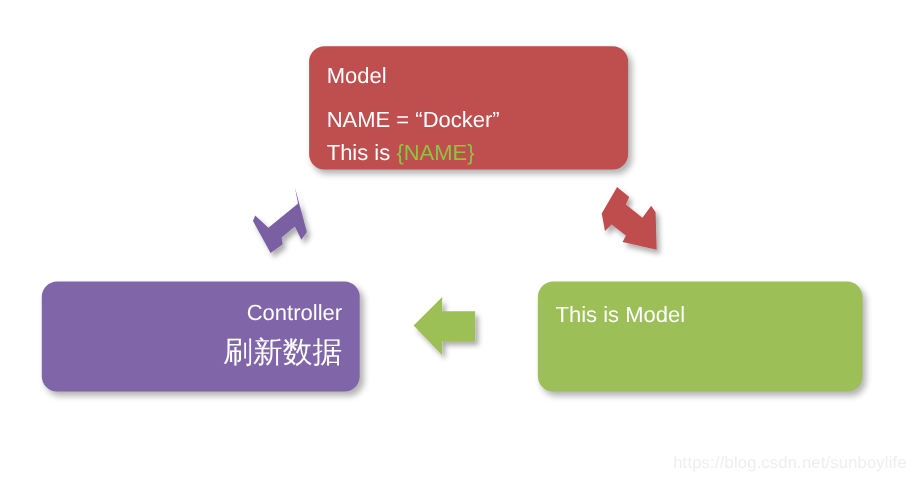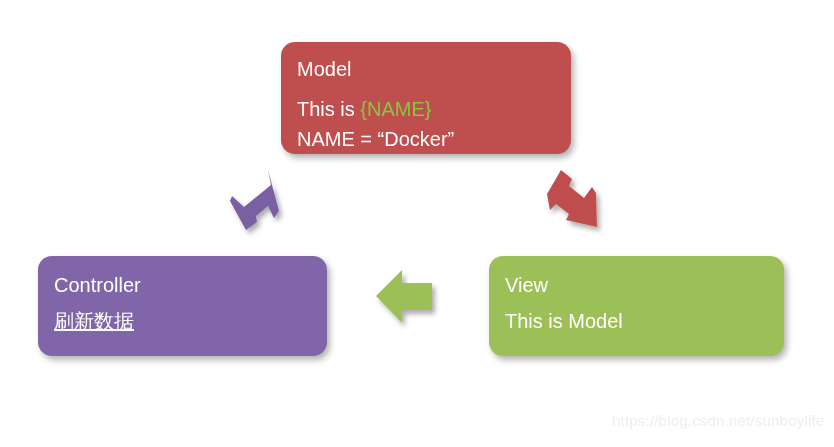--- a/index.html
+++ b/index.html
@@ -55,26 +55,26 @@
     color: #8cc63f;
   }
 
   #controller-box {
     left: 38px;
     top: 256px;
     width: 289px;
     height: 100px;
     background: #8066a8;
     padding-top: 16px;
+    text-align: right;
   }
   #controller-box .node-title { margin-bottom: 8px; }
   #controller-box .node-line {
     font-family: "DejaVu Sans", sans-serif;
-    font-size: 20px;
-    text-decoration: underline;
+    font-size: 27px;
   }
 
   #view-box {
     left: 489px;
     top: 256px;
     width: 295px;
     height: 100px;
     background: #9cc057;
     padding-top: 16px;
   }
@@ -117,31 +117,30 @@
     user-select: none;
   }
 </style>
 </head>
 <body>
 
 <div id="canvas">
 
   <div class="node-box" id="model-box">
     <div class="node-title">Model</div>
+    <div class="node-line">NAME = “Docker”</div>
     <div class="node-line"><span>This is </span><span class="token-green">{NAME}</span></div>
-    <div class="node-line">NAME = “Docker”</div>
   </div>
 
   <div class="node-box" id="controller-box">
     <div class="node-title">Controller</div>
     <div class="node-line">刷新数据</div>
   </div>
 
   <div class="node-box" id="view-box">
-    <div class="node-title">View</div>
     <div class="node-line">This is Model</div>
   </div>
 
   <svg class="arrow-svg" id="arrow-controller-to-model" viewBox="0 0 76 76">
     <defs>
       <filter id="shadow-purple" x="-40%" y="-40%" width="190%" height="190%">
         <feDropShadow dx="3" dy="4" stdDeviation="2.4" flood-color="#000000" flood-opacity="0.32"></feDropShadow>
       </filter>
     </defs>
     <polygon filter="url(#shadow-purple)" points="44,2 47,17 20,39 8,28 6,33 22,62 33,54 32,48 44,38 50,50 55,43" fill="#7a5fa3"></polygon>

